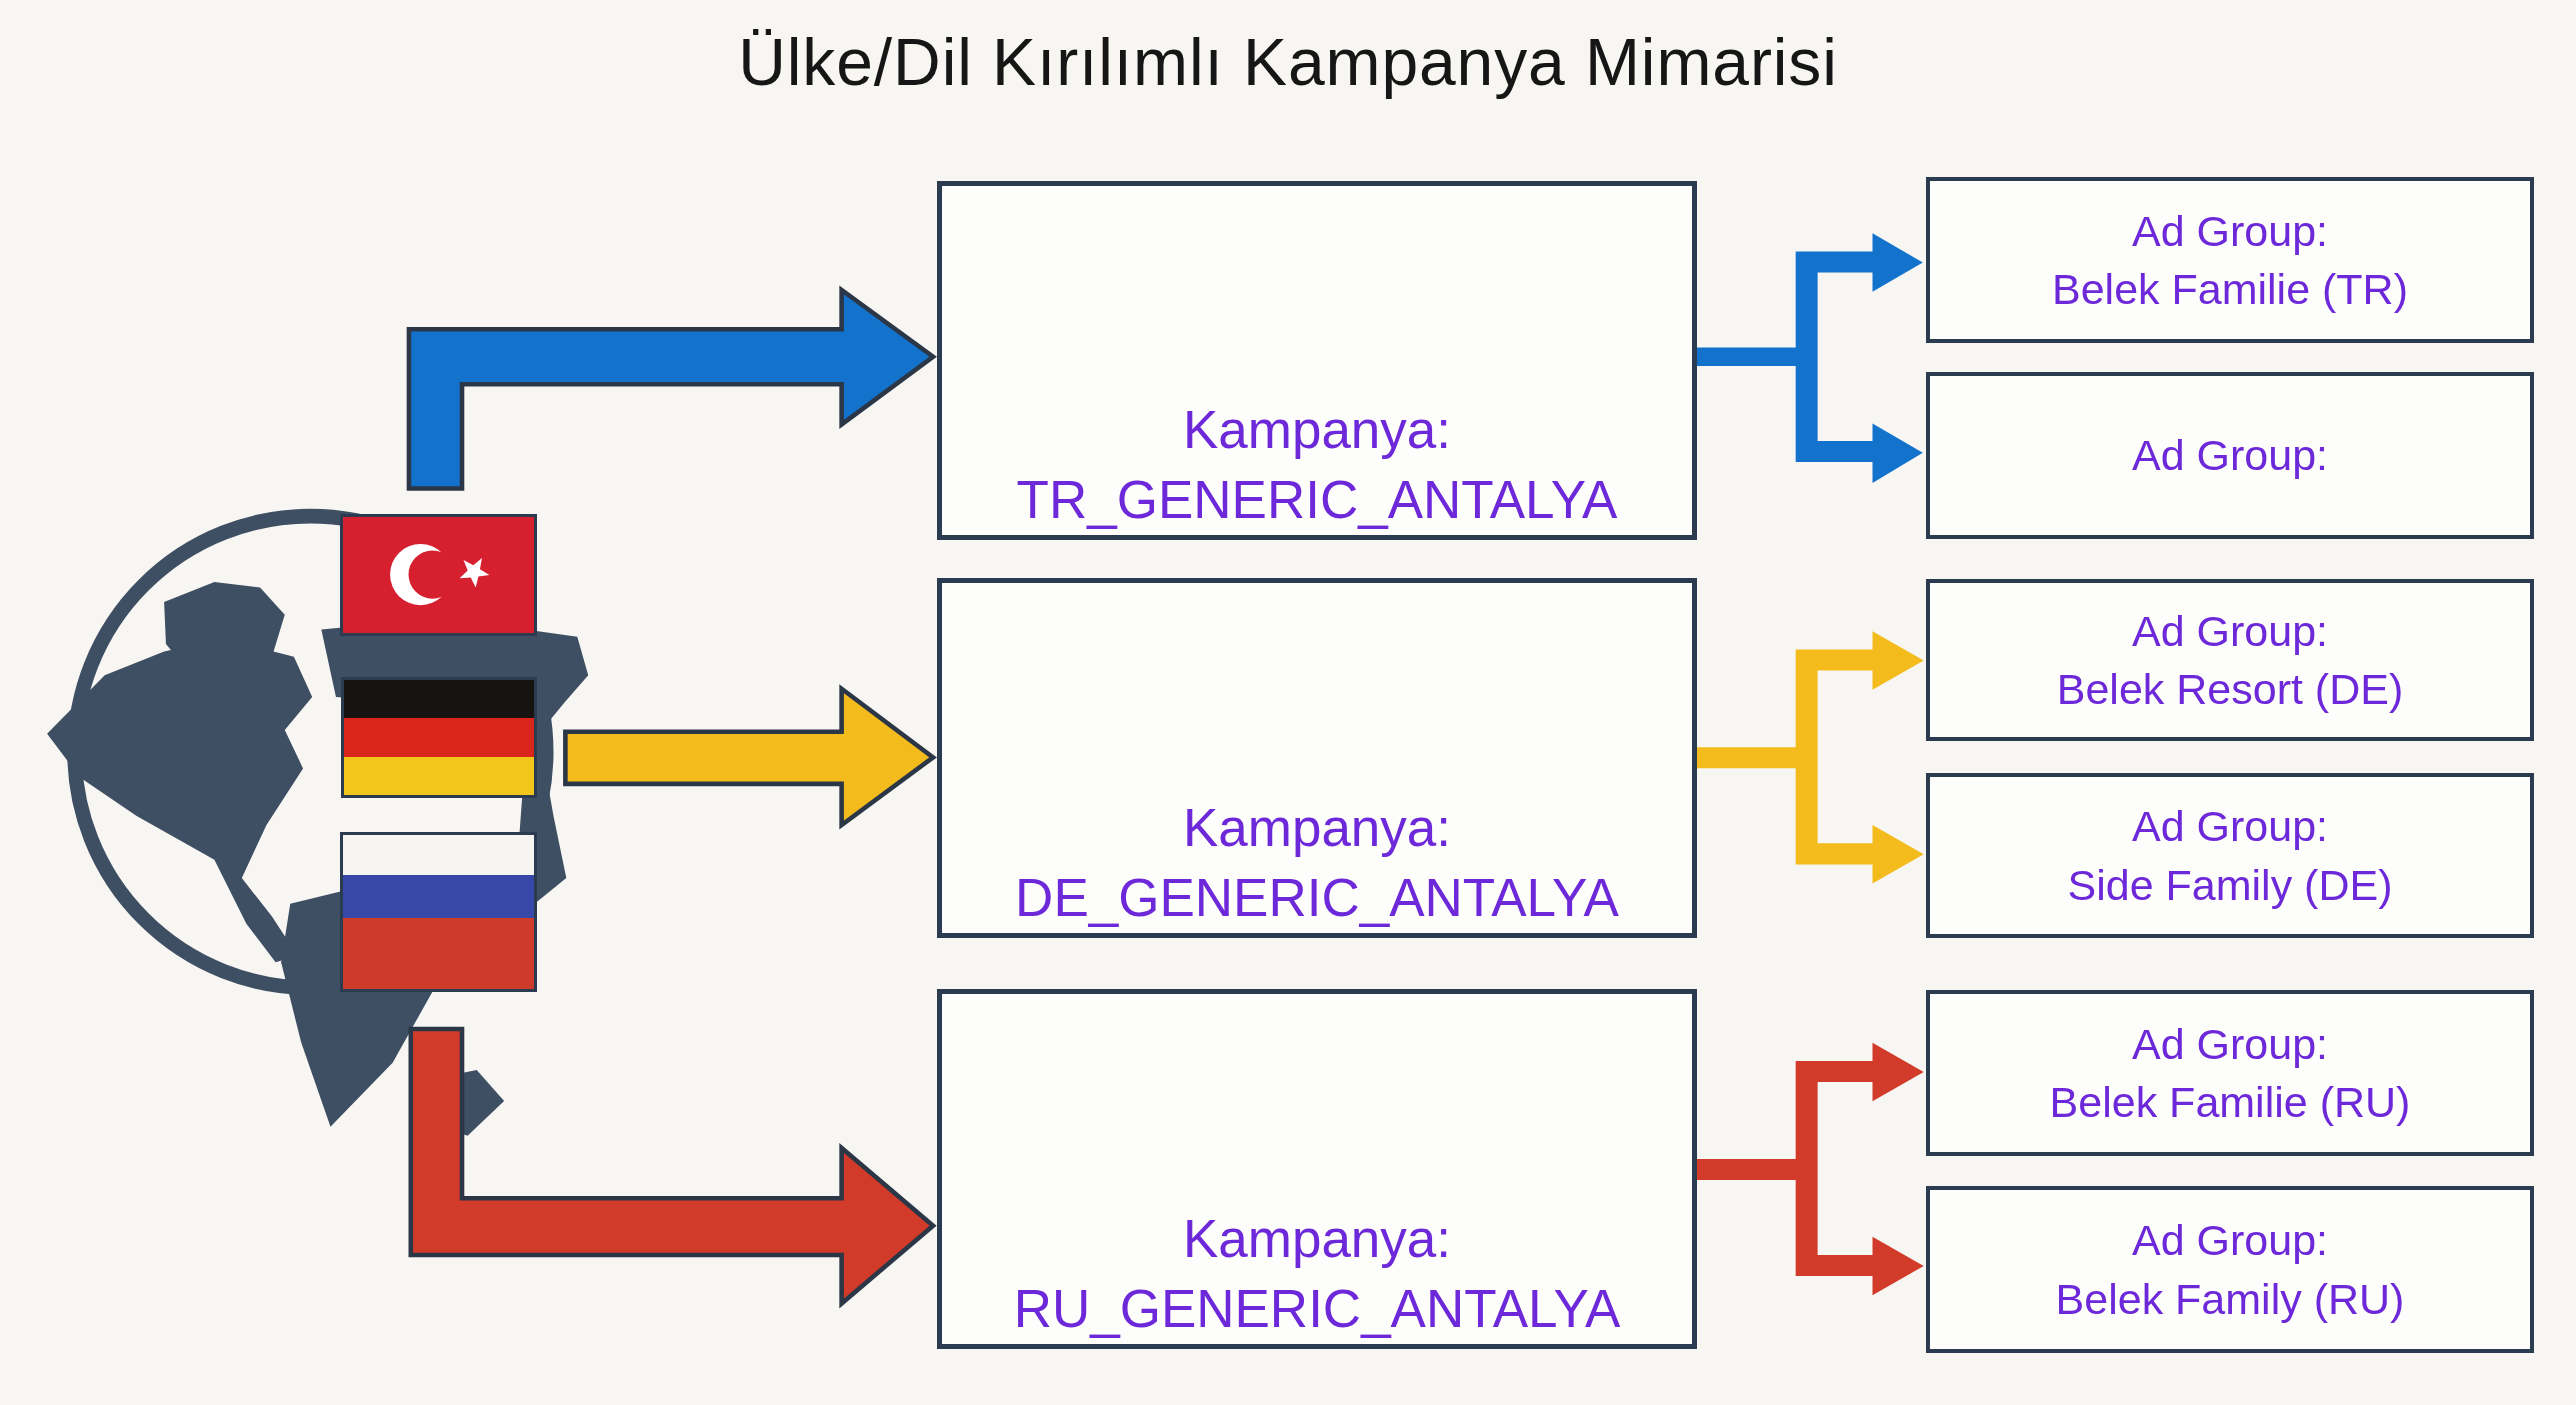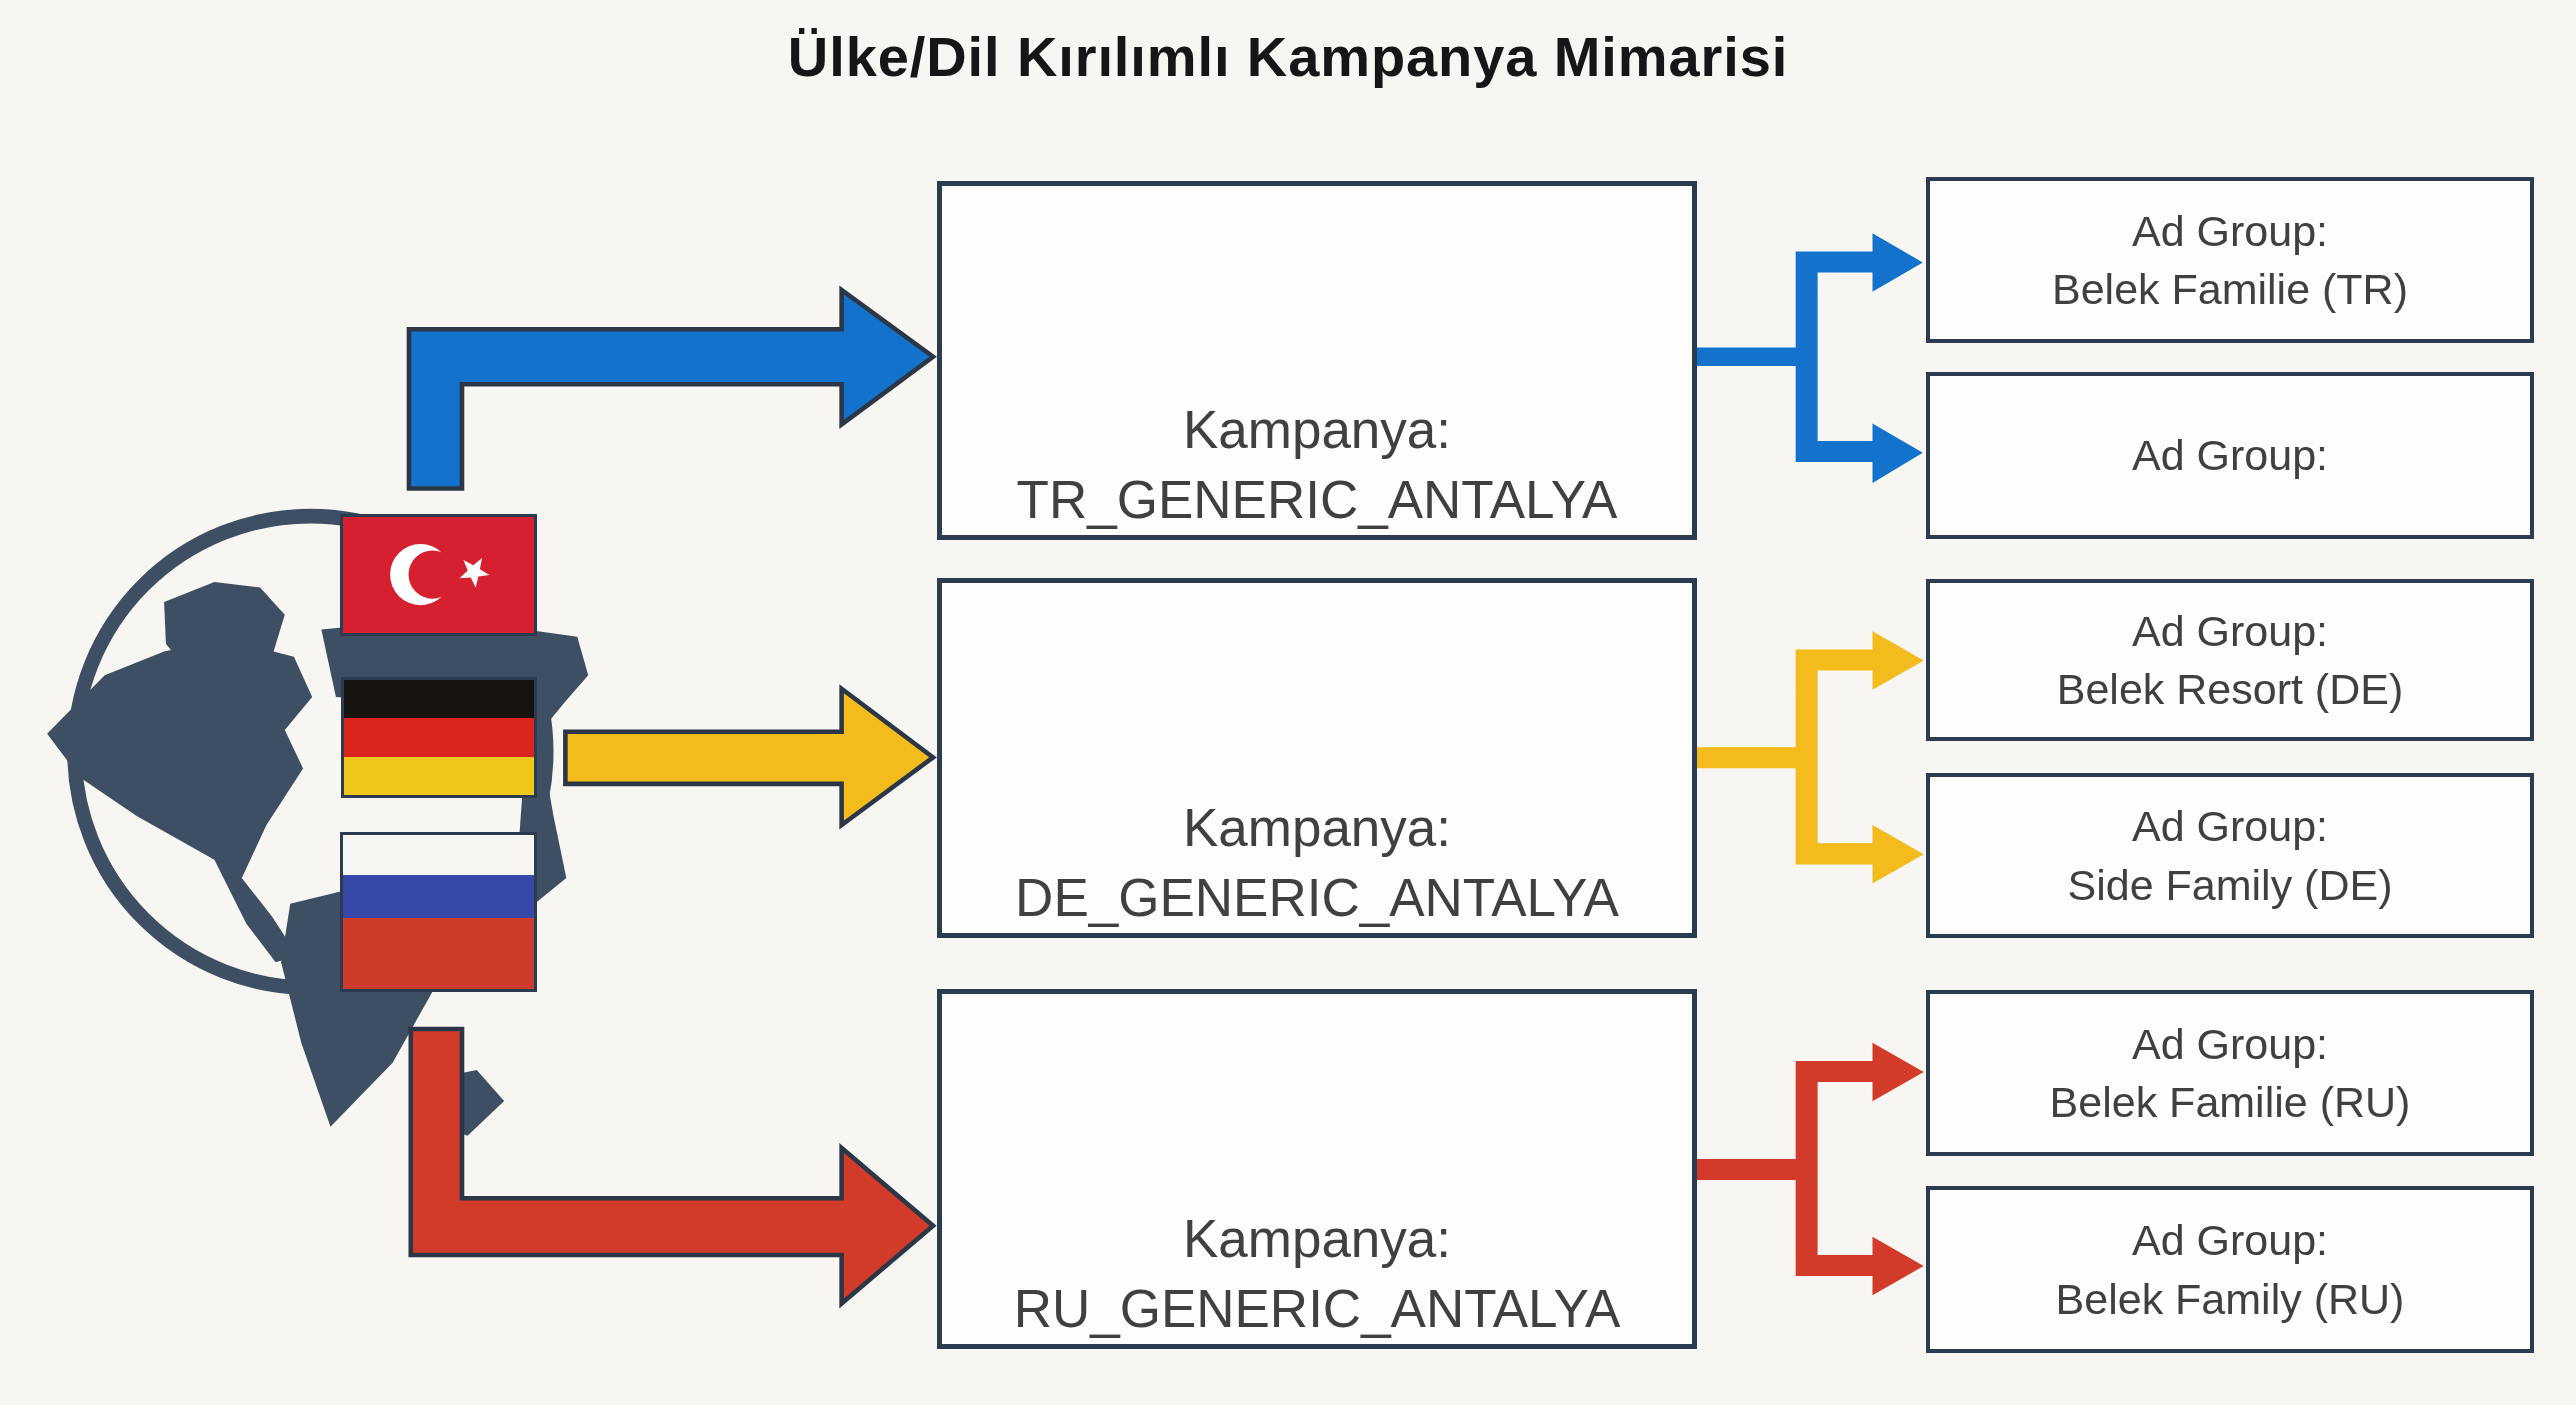--- a/index.html
+++ b/index.html
@@ -5,28 +5,28 @@
   html,body{margin:0;padding:0;}
   body{
     width:2576px;height:1405px;
     background:#f7f6f2;
     font-family:"Liberation Sans", sans-serif;
     position:relative;overflow:hidden;
   }
   .canvas{position:absolute;inset:0;}
   .title{
     position:absolute;left:0;top:24px;width:100%;
-    text-align:center;font-size:56px;color:#161616;
-    letter-spacing:0.9px;font-weight:700;
+    text-align:center;font-size:66px;color:#161616;
+    letter-spacing:0.9px;font-weight:400;
   }
   .node{
     position:absolute;background:#fdfdfb;
     border:5.5px solid #2c3c50;box-sizing:border-box;
     display:flex;flex-direction:column;align-items:center;justify-content:center;
-    text-align:center;color:#404040;
+    text-align:center;color:#6d28d9;
   }
   .campaign{left:937px;width:760px;font-size:53px;line-height:1.32;justify-content:flex-end;}
   .campaign-tr{top:181px;height:359px;}
   .campaign-de{top:578px;height:360px;}
   .campaign-ru{top:989px;height:360px;}
   .adgroup{left:1926px;width:608px;border-width:4.6px;font-size:43px;line-height:1.35;}
   .ag-1{top:177px;height:166px;}
   .ag-2{top:372px;height:167px;}
   .ag-3{top:579px;height:162px;}
   .ag-4{top:773px;height:165px;}

